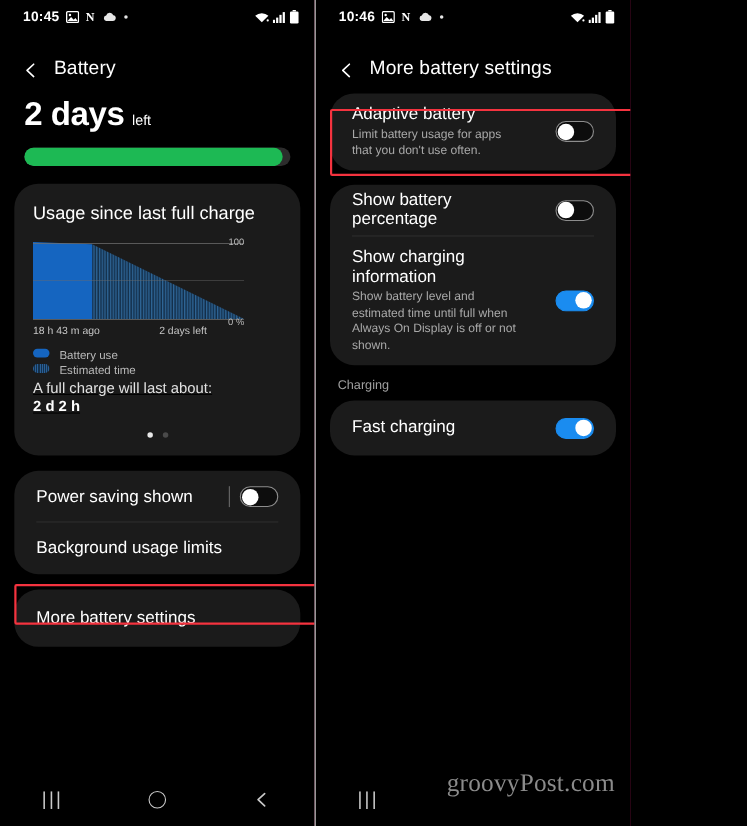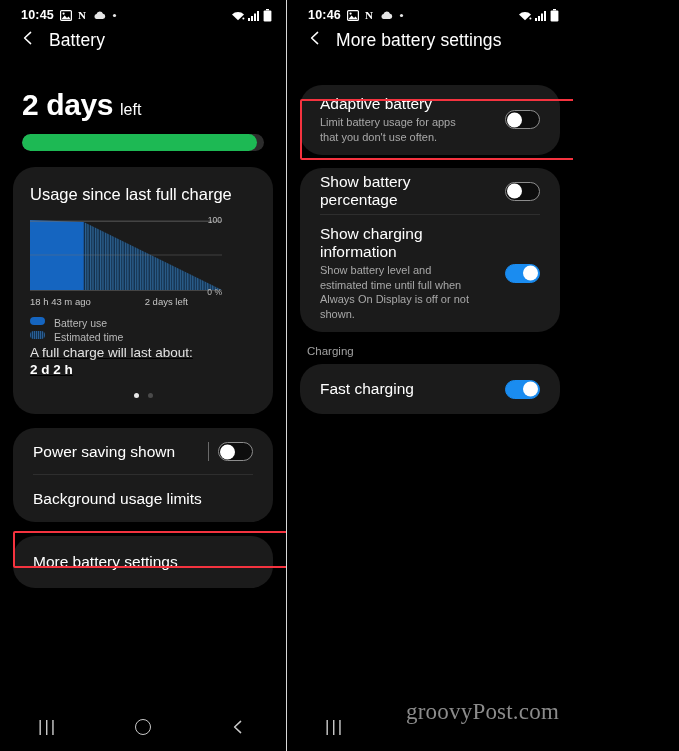--- a/index.html
+++ b/index.html
@@ -24,29 +24,29 @@
     padding:0 14px 0 21px; color:#fff;
   }
   .sb-left { display:flex; align-items:center; gap:6px; flex:1; }
   .sb-time { font-size:12.5px; font-weight:bold; letter-spacing:.2px; }
   .sb-right { display:flex; align-items:center; gap:3px; }
   .ico { display:inline-block; line-height:1; }
 
   svg.gi { display:block; }
 
   
-  .appbar { display:flex; align-items:flex-start; height:42px; padding:0 0 0 20px; gap:13px; }
+  .appbar { display:flex; align-items:flex-end; height:42px; padding:0 0 0 20px; gap:13px; }
   .back-chevron { width:16px; height:16px; }
   .appbar-title { font-size:17.5px; color:#fff; letter-spacing:.1px; }
 
   
   .summary { padding:16px 22px 0 22px; }
   .big-line { display:flex; align-items:baseline; gap:7px; }
   .big-days { font-size:30px; font-weight:bold; color:#fff; letter-spacing:-.4px; }
-  .big-left { font-size:16px; color:#fff; }
+  .big-left { font-size:13px; color:#fff; }
   .bar-track {
     margin-top:12px; height:17px; border-radius:9px;
     background:#2c2c2c; overflow:hidden;
   }
   .bar-fill { height:100%; border-radius:9px; background:#1db954; }
   .avail { margin-top:9px; font-size:12.5px; color:#dcdcdc; }
 
   
   .card {
     margin:0 13px; background:#1b1b1b; border-radius:22px;

